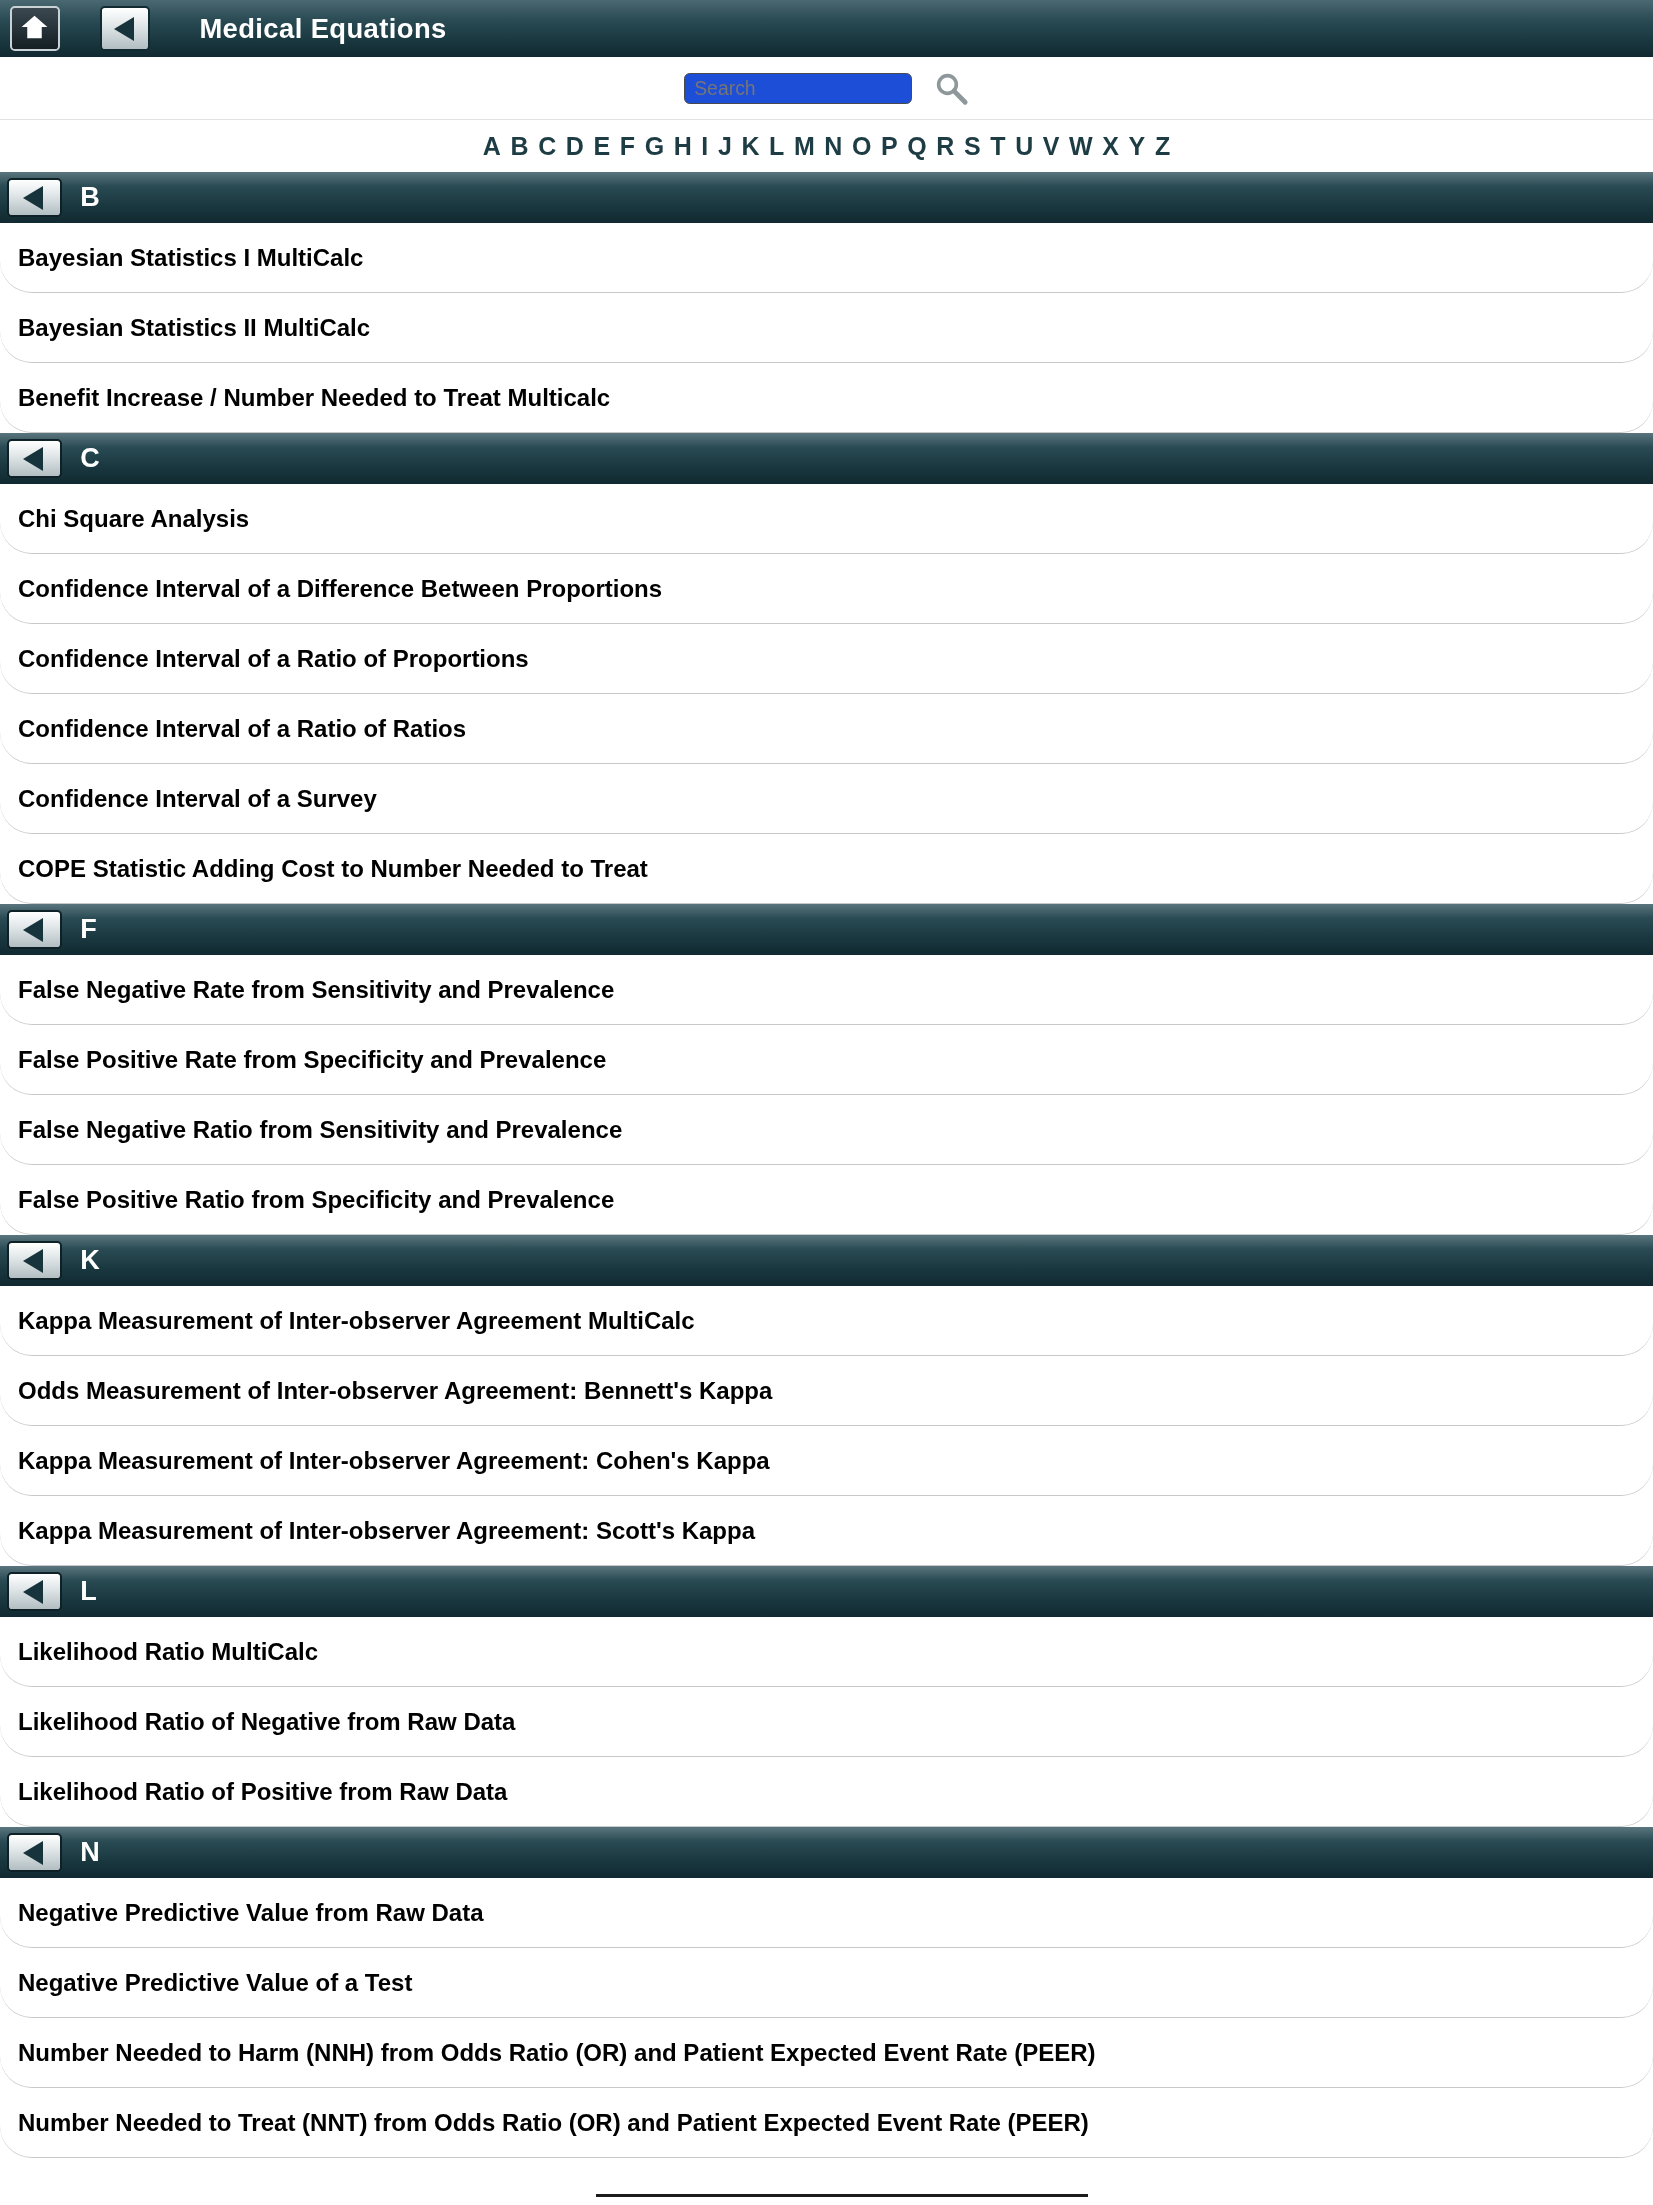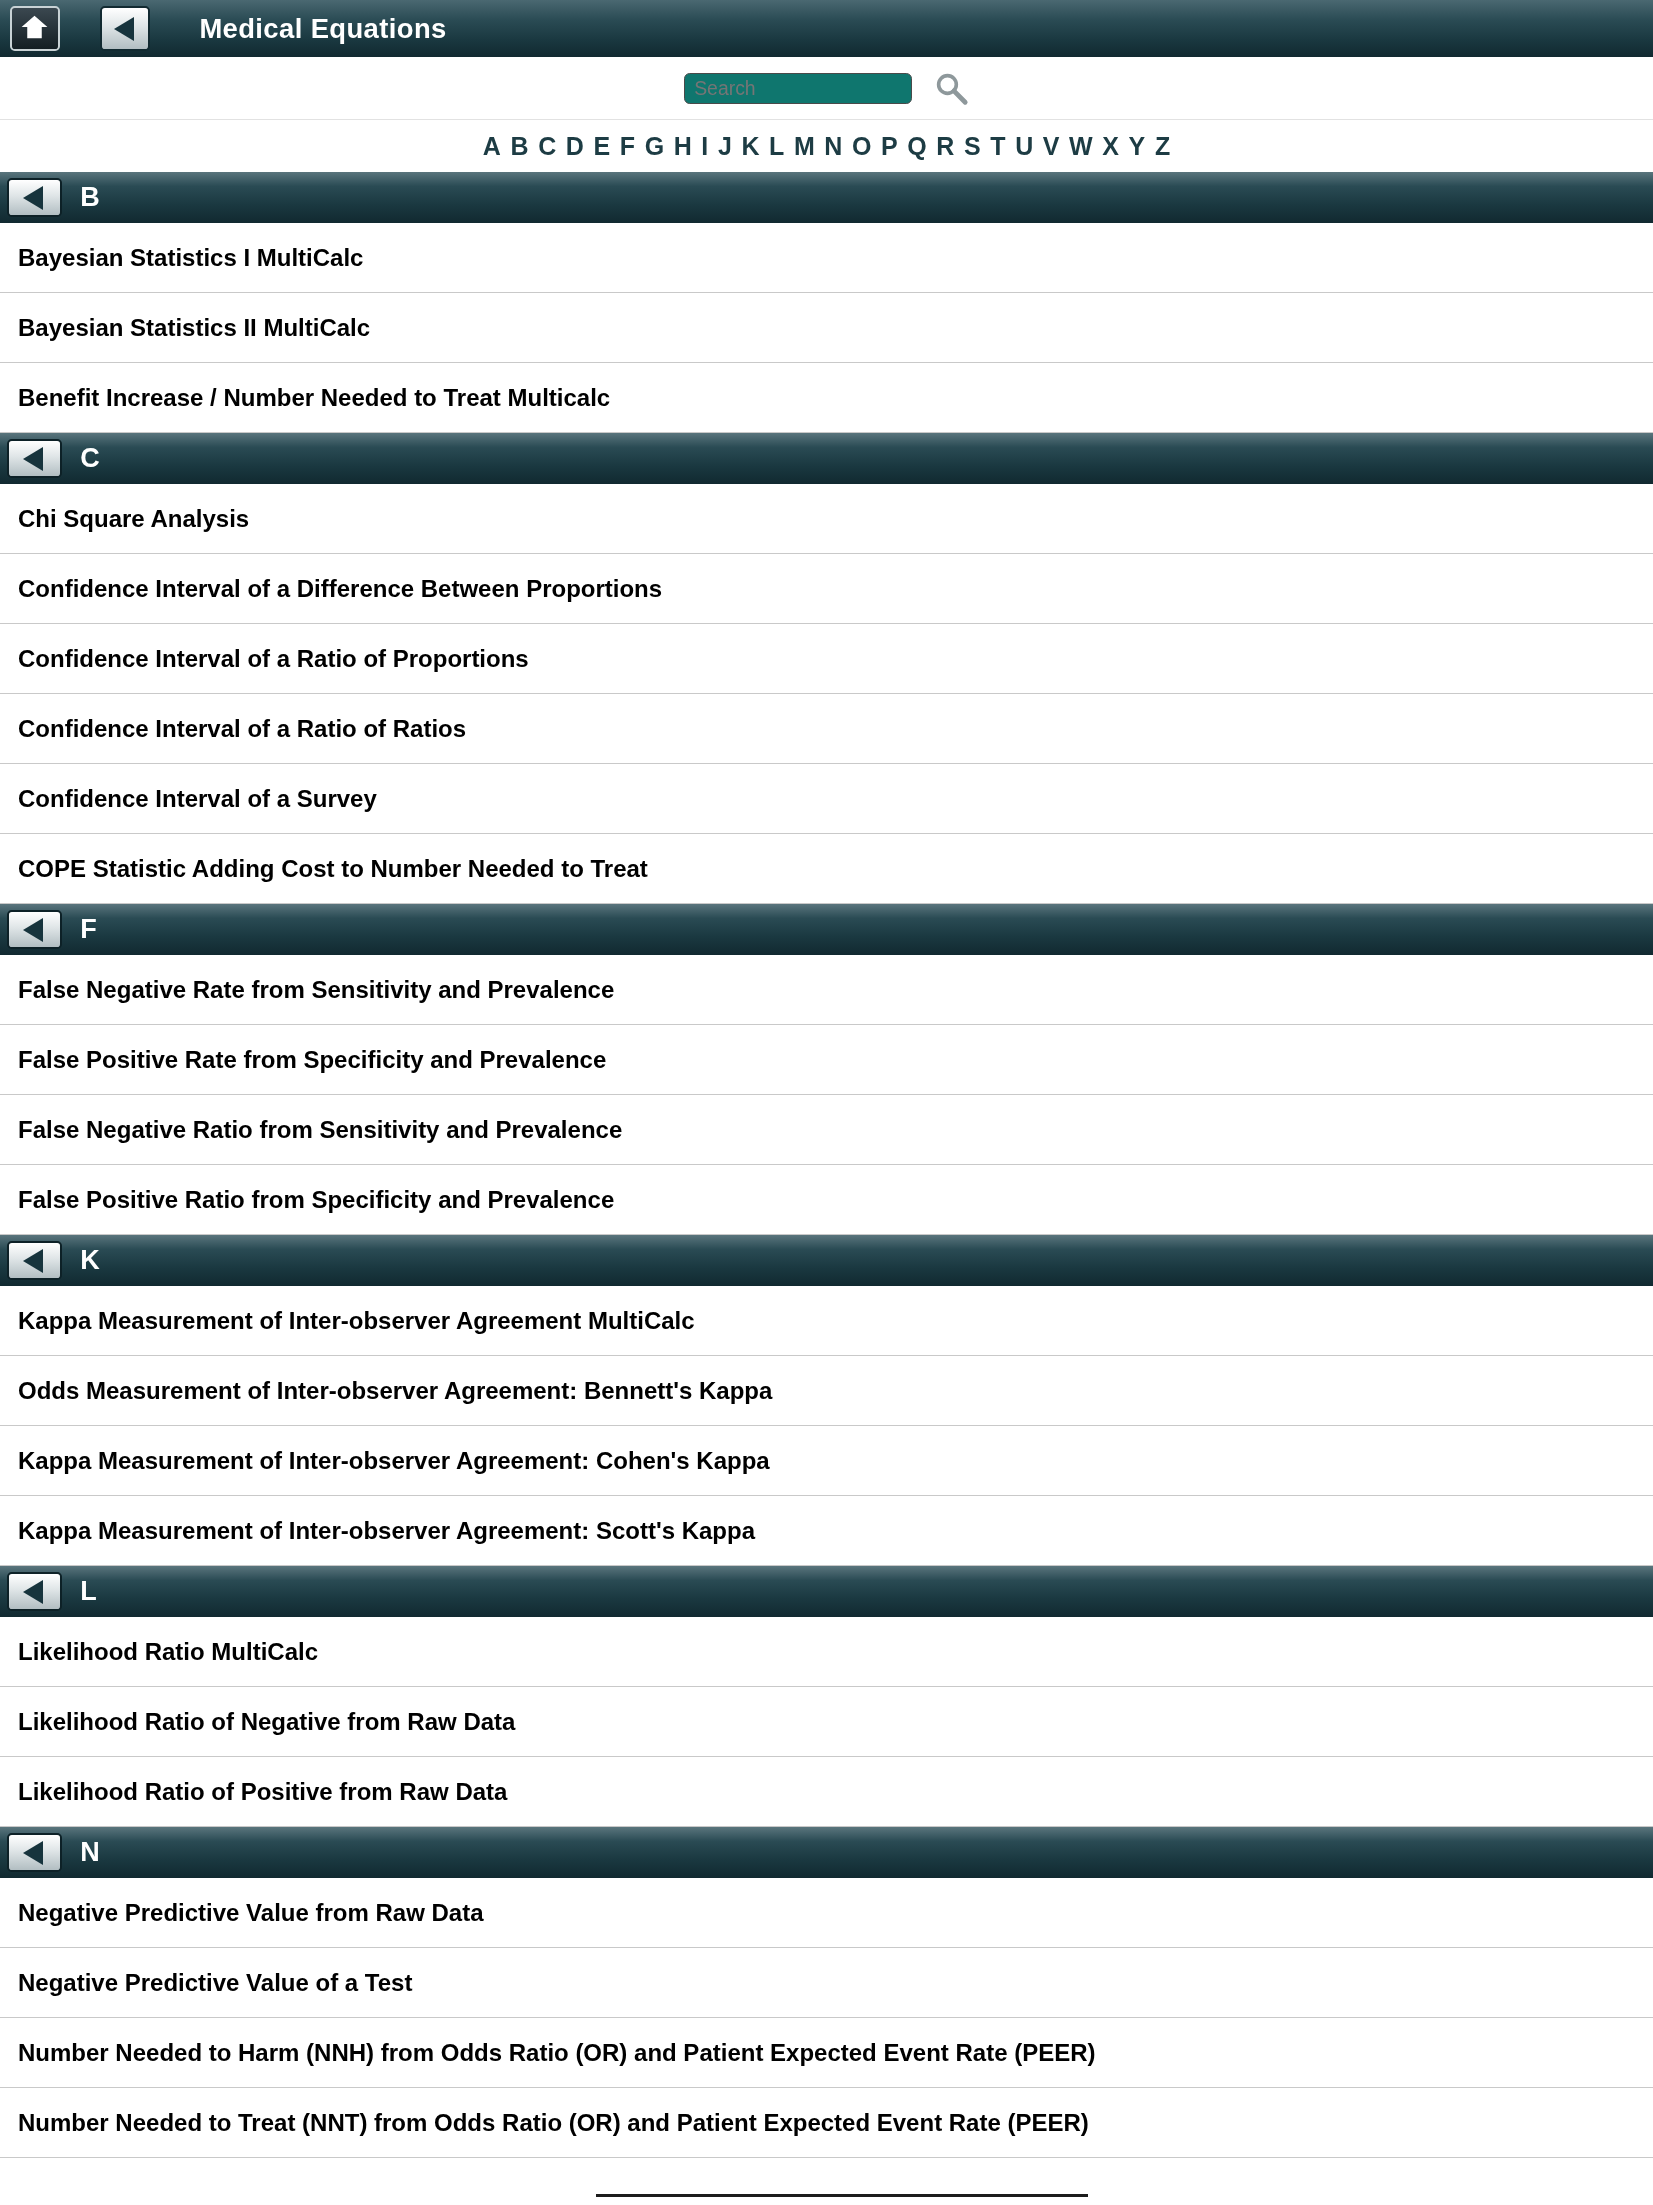--- a/index.html
+++ b/index.html
@@ -68,21 +68,21 @@
   .search-input {
     width:228px;
     height:31px;
     border:1.6px solid #4a4a4a;
     border-radius:5.7px;
     font-size:19.4px;
     padding:0 9.7px;
     color:#000;
     font-family:"Liberation Sans","DejaVu Sans",sans-serif;
     outline:none;
-    background:#0f766e;
+    background:#1d4ed8;
   }
   .mag-wrap { margin-left:21px; display:flex; align-items:center; }
 
   
   .alpha-row {
     height:52px;
     background:#ffffff;
     display:flex;
     align-items:center;
     justify-content:center;
@@ -120,20 +120,21 @@
 
   
   .list-row {
     height:70px;
     background:#ffffff;
     display:flex;
     align-items:center;
     padding-left:18px;
     border-bottom:1.6px solid #c9c9c9;
     cursor:pointer;
+    border-radius:32px;
   }
   .row-label {
     font-size:24px;
     font-weight:bold;
     color:#000000;
     white-space:nowrap;
   }
 
   
   .artifact-line {

